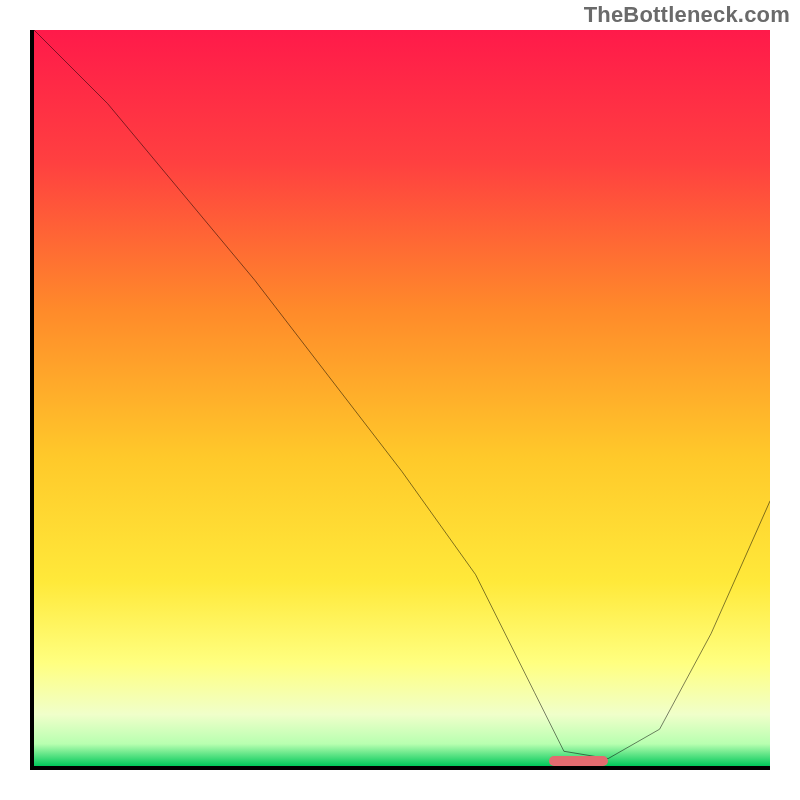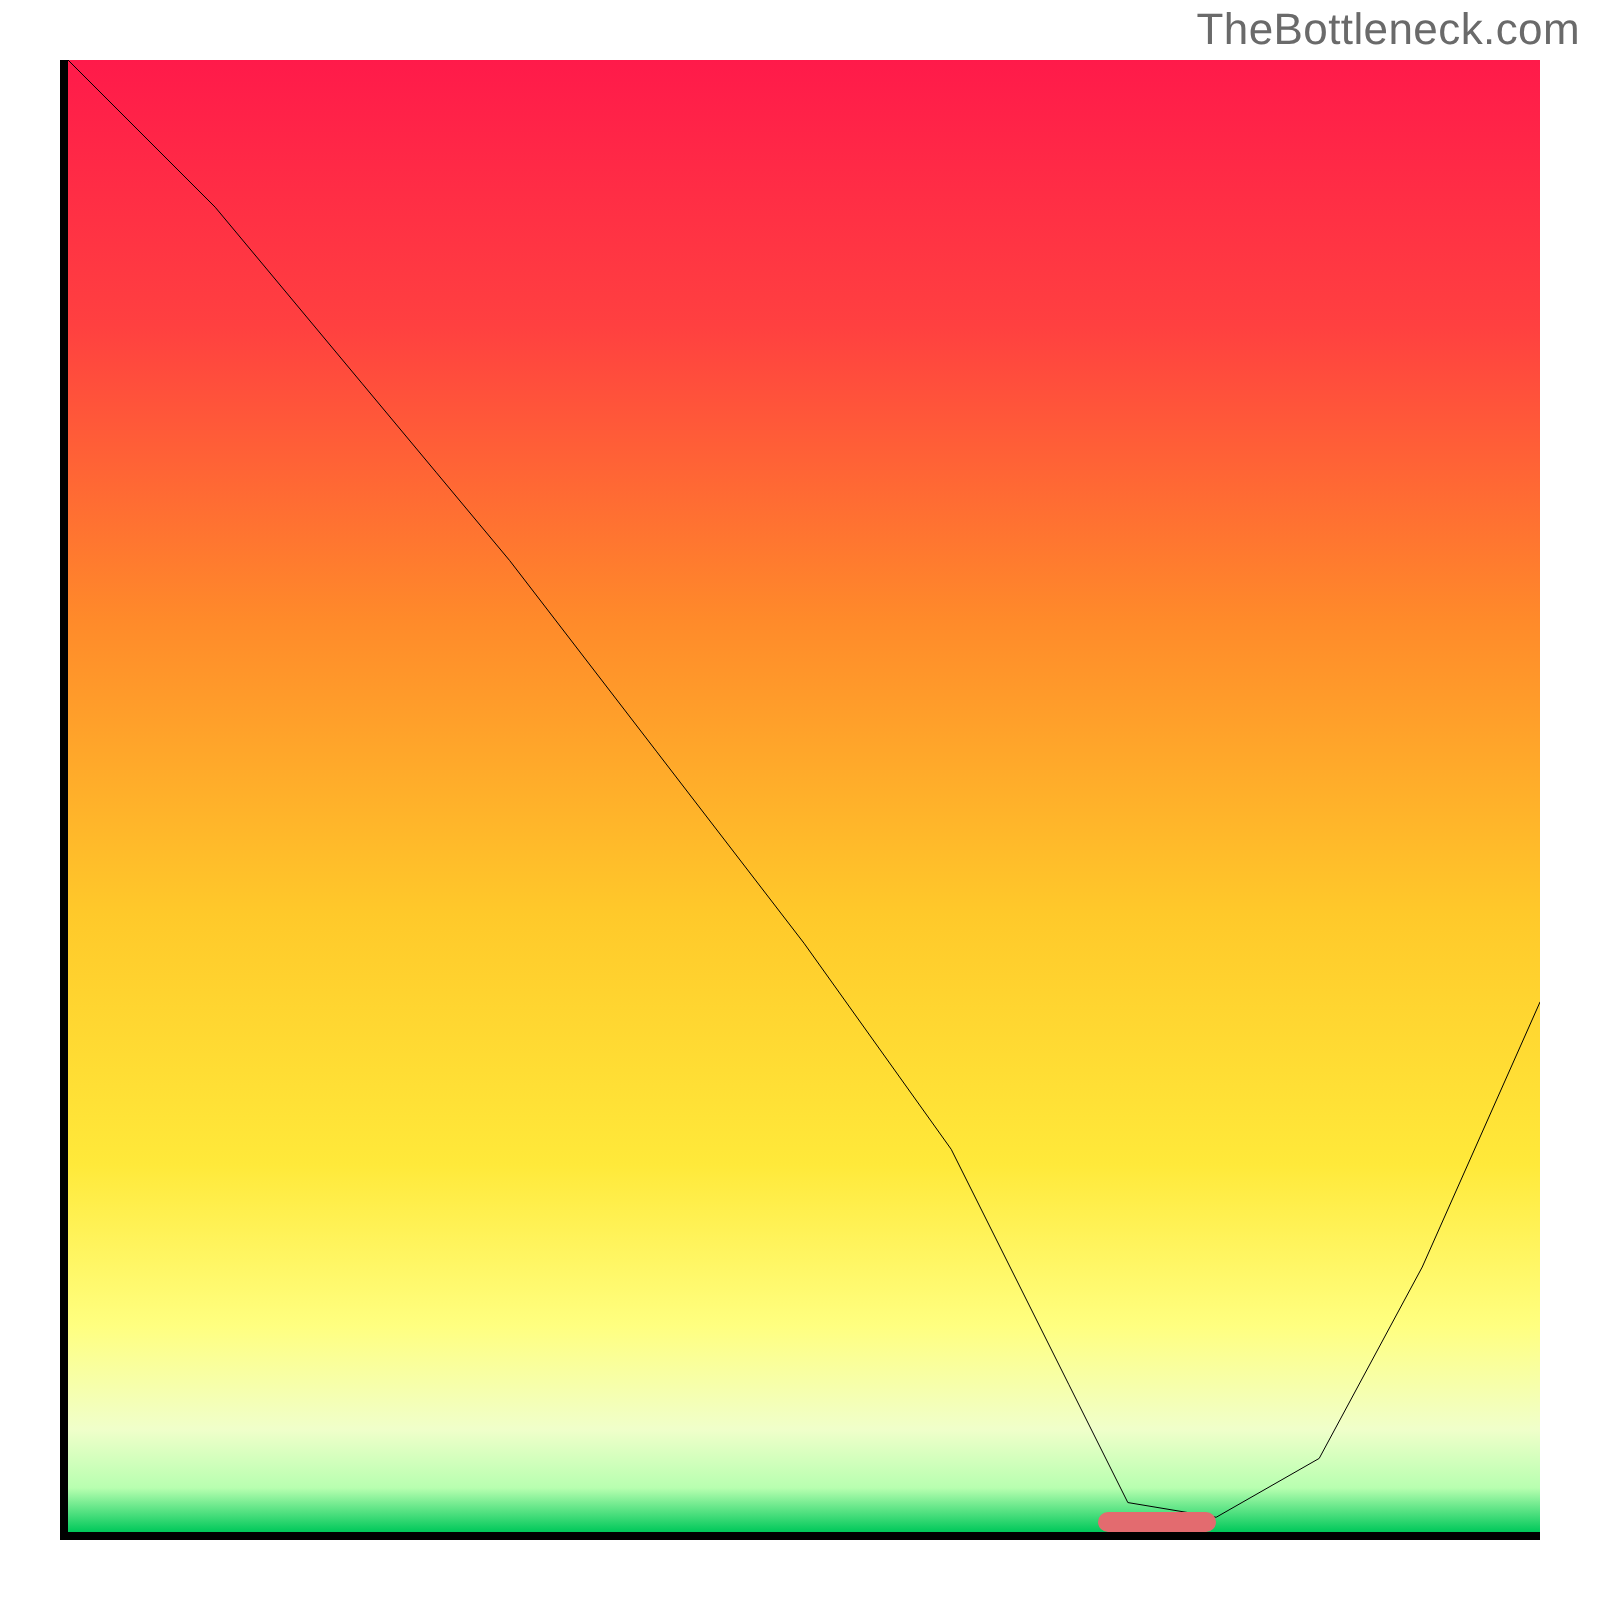--- a/index.html
+++ b/index.html
@@ -14,21 +14,21 @@
     position: relative;
     width: 800px;
     height: 800px;
   }
   .watermark {
     position: absolute;
     top: 2px;
     right: 10px;
     color: #6a6a6a;
     font-size: 22px;
-    font-weight: 400;
+    font-weight: 700;
     letter-spacing: 0.2px;
   }
   .plot-area {
     position: absolute;
     left: 30px;
     top: 30px;
     width: 740px;
     height: 740px;
     border-left: 4px solid #000;
     border-bottom: 4px solid #000;

